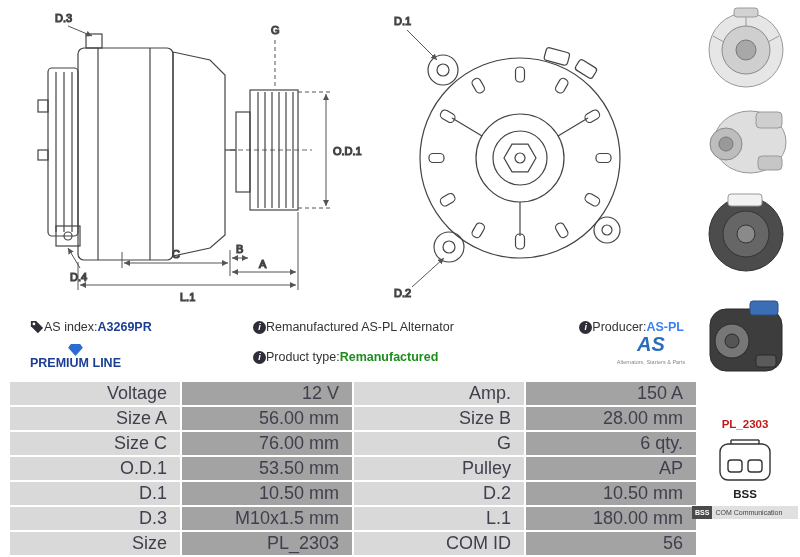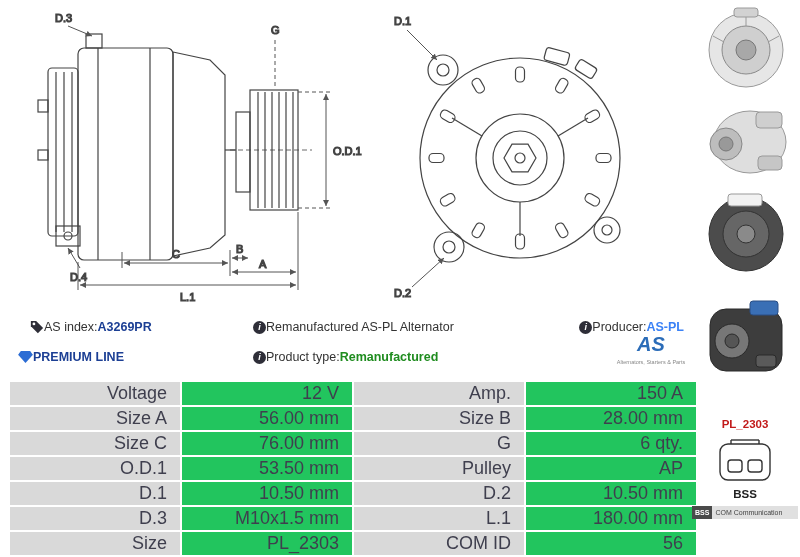--- a/index.html
+++ b/index.html
@@ -22,21 +22,21 @@
   .b-green { font-weight:bold; color:#1f8c1f; }
   .as-logo { position:absolute; left:612px; top:330px; width:78px; height:42px; text-align:center; }
   .as-logo .as-text { font-style:italic; font-weight:bold; font-size:20px; color:#2b6cb8; line-height:28px; display:block; }
   .as-logo .as-sub { font-size:5.5px; color:#888; display:block; margin-top:1px; }
 
   
   .spec { position:absolute; left:8px; top:380px; width:690px; height:177px; border-collapse:collapse;
           table-layout:fixed; font-size:18px; color:#3f3f4e; }
   .spec td { border:2px solid #fff; text-align:right; padding-right:13px; vertical-align:middle; }
   .spec td.lbl { background:#d9d9d9; }
-  .spec td.val { background:#22c55e; }
+  .spec td.val { background:#a3a3a3; }
 
   
   .sidebar { position:absolute; left:690px; top:0; width:110px; height:557px; }
   .photo { position:absolute; left:8px; width:96px; height:88px; }
   .plug-code { position:absolute; left:0; top:418px; width:110px; text-align:center;
                font-size:11.5px; font-weight:bold; color:#c21a1a; }
   .plug-draw { position:absolute; left:27px; top:438px; }
   .plug-name { position:absolute; left:0; top:488px; width:110px; text-align:center;
                font-size:11.5px; font-weight:bold; color:#222; }
   .badge { position:absolute; left:2px; top:506px; width:106px; height:13px; display:flex; font-size:7px; }
@@ -163,21 +163,21 @@
       <span>Remanufactured AS-PL Alternator</span>
     </div>
     <div class="info-item" style="right:6px;">
       <span class="info-icon">i</span>
       <span>Producer:</span>
       <span class="b-dark">AS-PL</span>
     </div>
   </div>
 
   <div class="info-row" style="top:344px;">
-    <div class="info-item" style="left:18px;">
+    <div class="info-item" style="left:30px;flex-direction:column;">
       <svg width="15" height="12" viewBox="0 0 16 13">
         <path d="M3 0 h10 l3 4 -8 9 -8 -9 z" fill="#2b6cd4"></path>
       </svg>
       <span class="b-navy">PREMIUM LINE</span>
     </div>
     <div class="info-item" style="left:253px;">
       <span class="info-icon">i</span>
       <span>Product type:</span>
       <span class="b-green">Remanufactured</span>
     </div>

